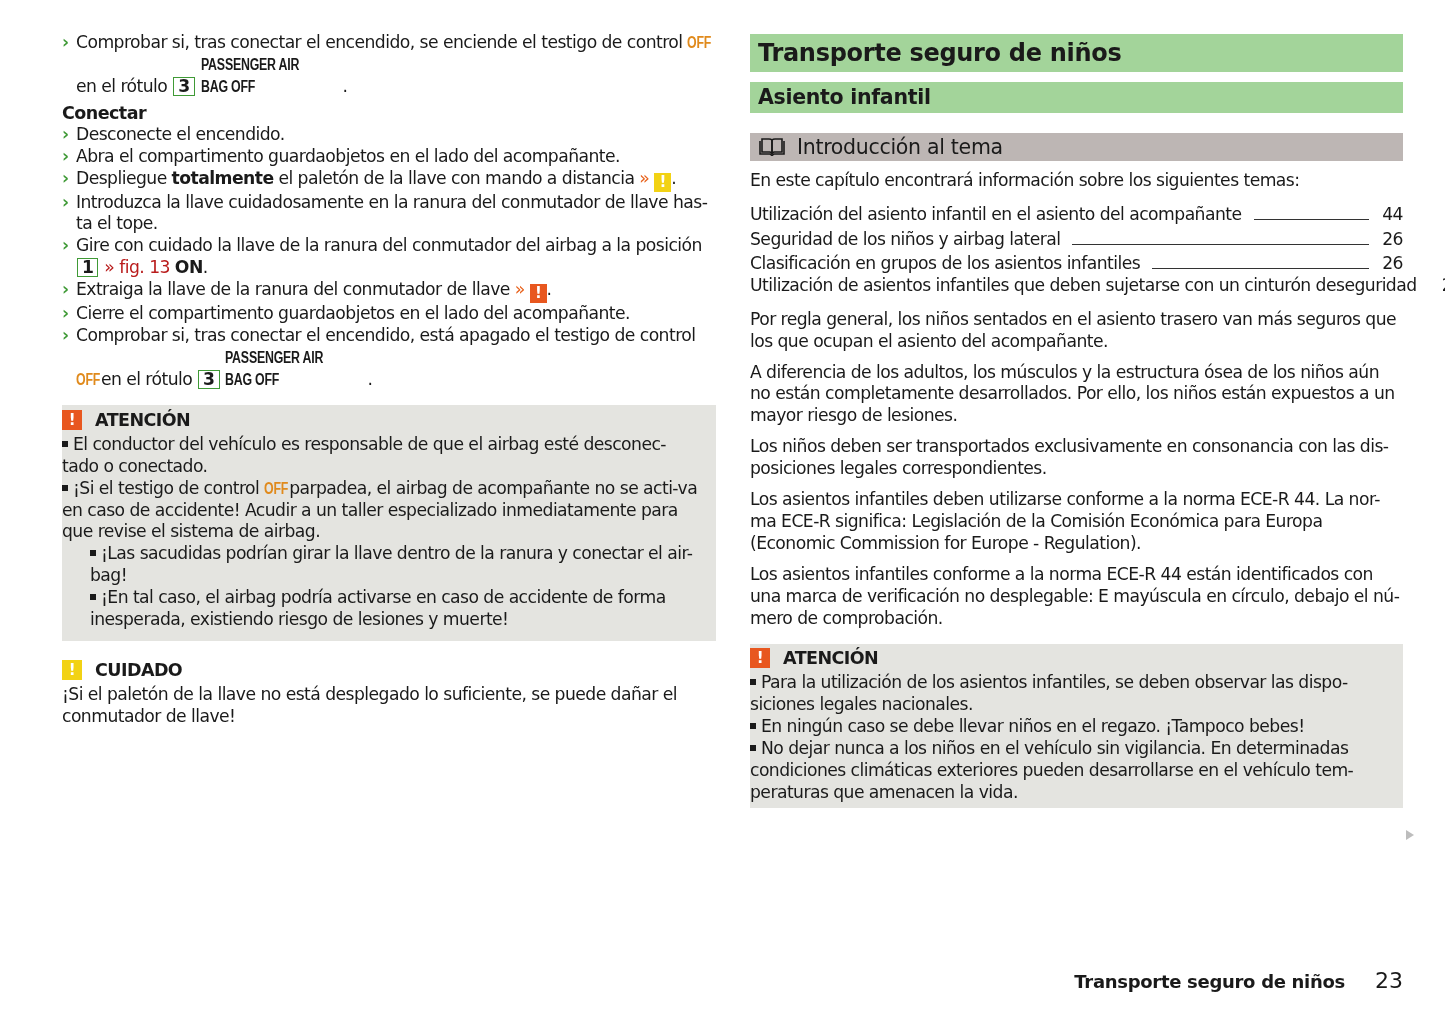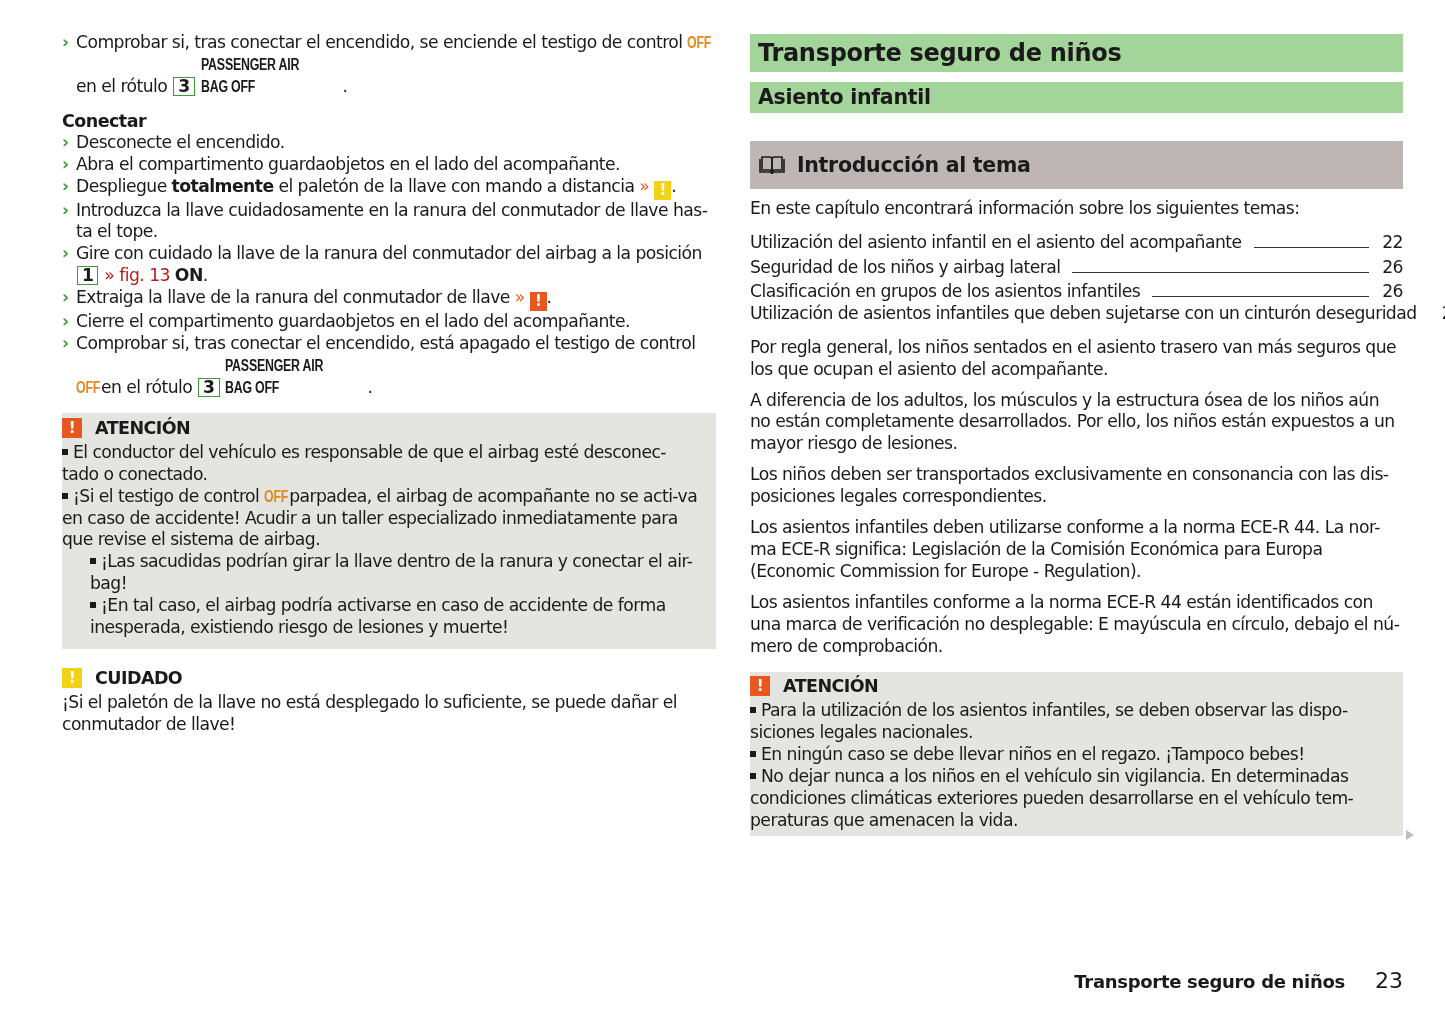--- a/index.html
+++ b/index.html
@@ -31,21 +31,21 @@
   .raquo-orange { color: #e8621c; }
   .bold { font-weight: bold; }
 
   .warn-icon {
     display: inline-block; width: 17px; height: 19px; line-height: 19px; text-align: center;
     color: #fff; font-weight: bold; font-size: 15px; vertical-align: -3px;
   }
   .warn-red { background: #e8571f; }
   .warn-yellow { background: #f2d214; }
 
-  .subhead { font-weight: bold; font-size: 17.5px; margin-top: 12px; line-height: 22px; }
+  .subhead { font-weight: bold; font-size: 17.5px; margin-top: 4px; line-height: 22px; }
 
   .alert-box { background: #e4e4e0; padding: 2px 16px 10px 0; margin-top: 14px; }
   .alert-box-left { margin-right: 0; }
   .alert-title {
     font-weight: bold; font-size: 17.5px; line-height: 22px; padding: 2px 0 3px 0;
     display: flex; align-items: center; gap: 13px;
   }
   .alert-body { padding-left: 0; }
   .alert-sub { padding-left: 28px; }
   .bullet {
@@ -55,22 +55,22 @@
 
   .caution { margin-top: 16px; }
   .caution .alert-title { padding-left: 0; }
 
   .band {
     background: #a3d49a; color: #1a1a1a; padding-left: 8px;
   }
   .band-h1 { height: 38px; line-height: 38px; font-size: 24px; font-weight: bold; letter-spacing: -0.3px; }
   .band-h2 { height: 31px; line-height: 31px; font-size: 20.5px; font-weight: bold; margin-top: 10px; letter-spacing: -0.3px; }
   .band-h3 {
-    background: #bdb6b4; height: 48px; line-height: 32px; font-size: 20.5px; font-weight: bold;
-    margin-top: 28px; padding-left: 8px; display: flex; align-items: center; gap: 11px; letter-spacing: -0.3px;
+    background: #bdb6b4; height: 28px; line-height: 32px; font-size: 20.5px; font-weight: normal;
+    margin-top: 20px; padding-left: 8px; display: flex; align-items: center; gap: 11px; letter-spacing: -0.3px;
   }
   .book-icon { width: 28px; height: 20px; display: inline-block; }
 
   .intro { margin-top: 9px; }
   .toc { margin-top: 10px; }
   .toc-row { display: flex; align-items: flex-end; height: 24.3px; }
   .toc-row.multi { height: auto; flex-direction: row; align-items: stretch; }
   .toc-label { white-space: nowrap; }
   .toc-leader { flex: 1; border-bottom: 1px solid #333; margin: 0 12px 6px 12px; }
   .toc-page { width: 22px; text-align: right; }
@@ -174,21 +174,21 @@
     </svg>
     <span>Introducción al tema</span>
   </div>
 
   <div class="intro">En este capítulo encontrará información sobre los siguientes temas:</div>
 
   <div class="toc">
     <div class="toc-row">
       <span class="toc-label">Utilización del asiento infantil en el asiento del acompañante</span>
       <span class="toc-leader"></span>
-      <span class="toc-page">22</span>
+      <span class="toc-page">44</span>
     </div>
     <div class="toc-row">
       <span class="toc-label">Seguridad de los niños y airbag lateral</span>
       <span class="toc-leader"></span>
       <span class="toc-page">26</span>
     </div>
     <div class="toc-row">
       <span class="toc-label">Clasificación en grupos de los asientos infantiles</span>
       <span class="toc-leader"></span>
       <span class="toc-page">26</span>

